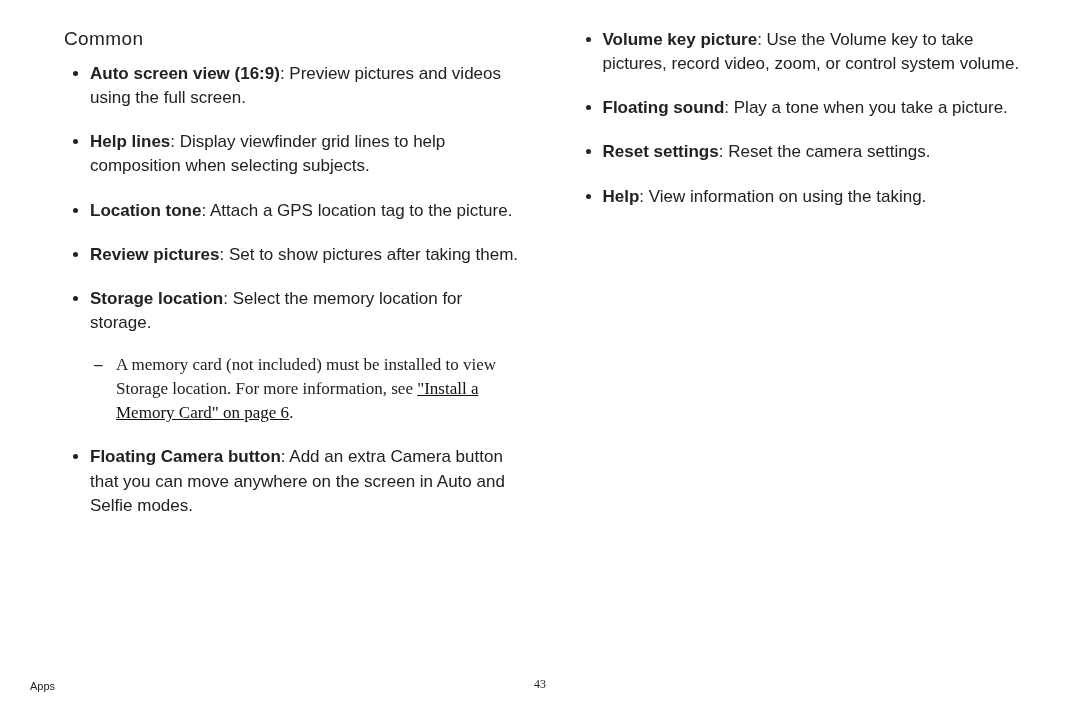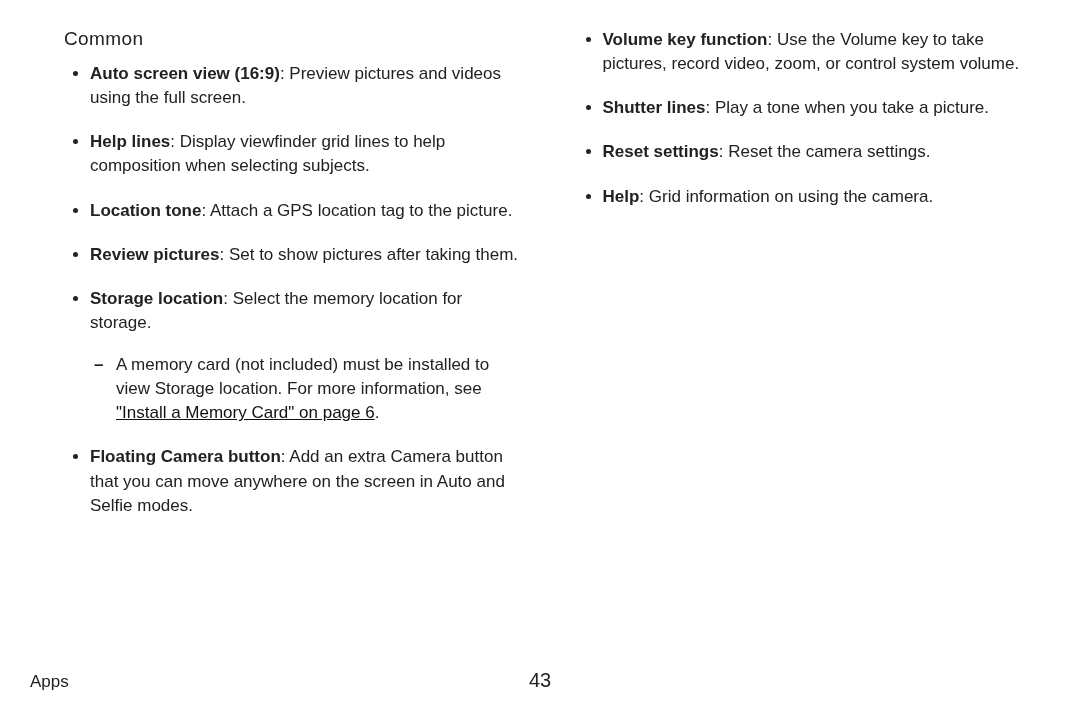--- a/index.html
+++ b/index.html
@@ -52,47 +52,49 @@
     padding-left: 22px;
     margin: 18px 0 0 0;
   }
   ul.sub-list > li {
     position: relative;
     font-size: 17px;
     line-height: 1.42;
     margin: 0 0 12px 0;
     color: #222;
     padding-left: 4px;
+    font-family: Liberation Serif, serif;
   }
   ul.sub-list > li::before {
     content: "–";
     position: absolute;
     left: -18px;
     top: 0;
     font-weight: 700;
   }
   .b { font-weight: 700; }
   .link {
     text-decoration: underline;
     color: #111;
   }
   .footer {
     position: absolute;
     left: 30px;
     bottom: 28px;
-    font-size: 17px;
+    font-size: 11px;
     color: #222;
   }
   .page-num {
     position: absolute;
     left: 50%;
     transform: translateX(-50%);
     bottom: 28px;
-    font-size: 20px;
+    font-size: 12px;
     color: #222;
+    font-family: Liberation Serif, serif;
   }
 </style>
 </head>
 <body>
 
 <div class="page">
   <div class="columns">
 
     <div class="col">
       <h3 class="section-heading">Common</h3>
@@ -119,30 +121,30 @@
         </li>
         <li>
           <span class="b">Floating Camera button</span><span>: Add an extra Camera button that you can move anywhere on the screen in Auto and Selfie modes.</span>
         </li>
       </ul>
     </div>
 
     <div class="col">
       <ul class="top-list">
         <li>
-          <span class="b">Volume key function</span><span>: Use the Volume key to take pictures, record video, zoom, or control system volume.</span>
+          <span class="b">Volume key picture</span><span>: Use the Volume key to take pictures, record video, zoom, or control system volume.</span>
         </li>
         <li>
-          <span class="b">Shutter lines</span><span>: Play a tone when you take a picture.</span>
+          <span class="b">Floating sound</span><span>: Play a tone when you take a picture.</span>
         </li>
         <li>
           <span class="b">Reset settings</span><span>: Reset the camera settings.</span>
         </li>
         <li>
-          <span class="b">Help</span><span>: Grid information on using the camera.</span>
+          <span class="b">Help</span><span>: View information on using the taking.</span>
         </li>
       </ul>
     </div>
 
   </div>
 
   <div class="footer">Apps</div>
   <div class="page-num">43</div>
 </div>
 

